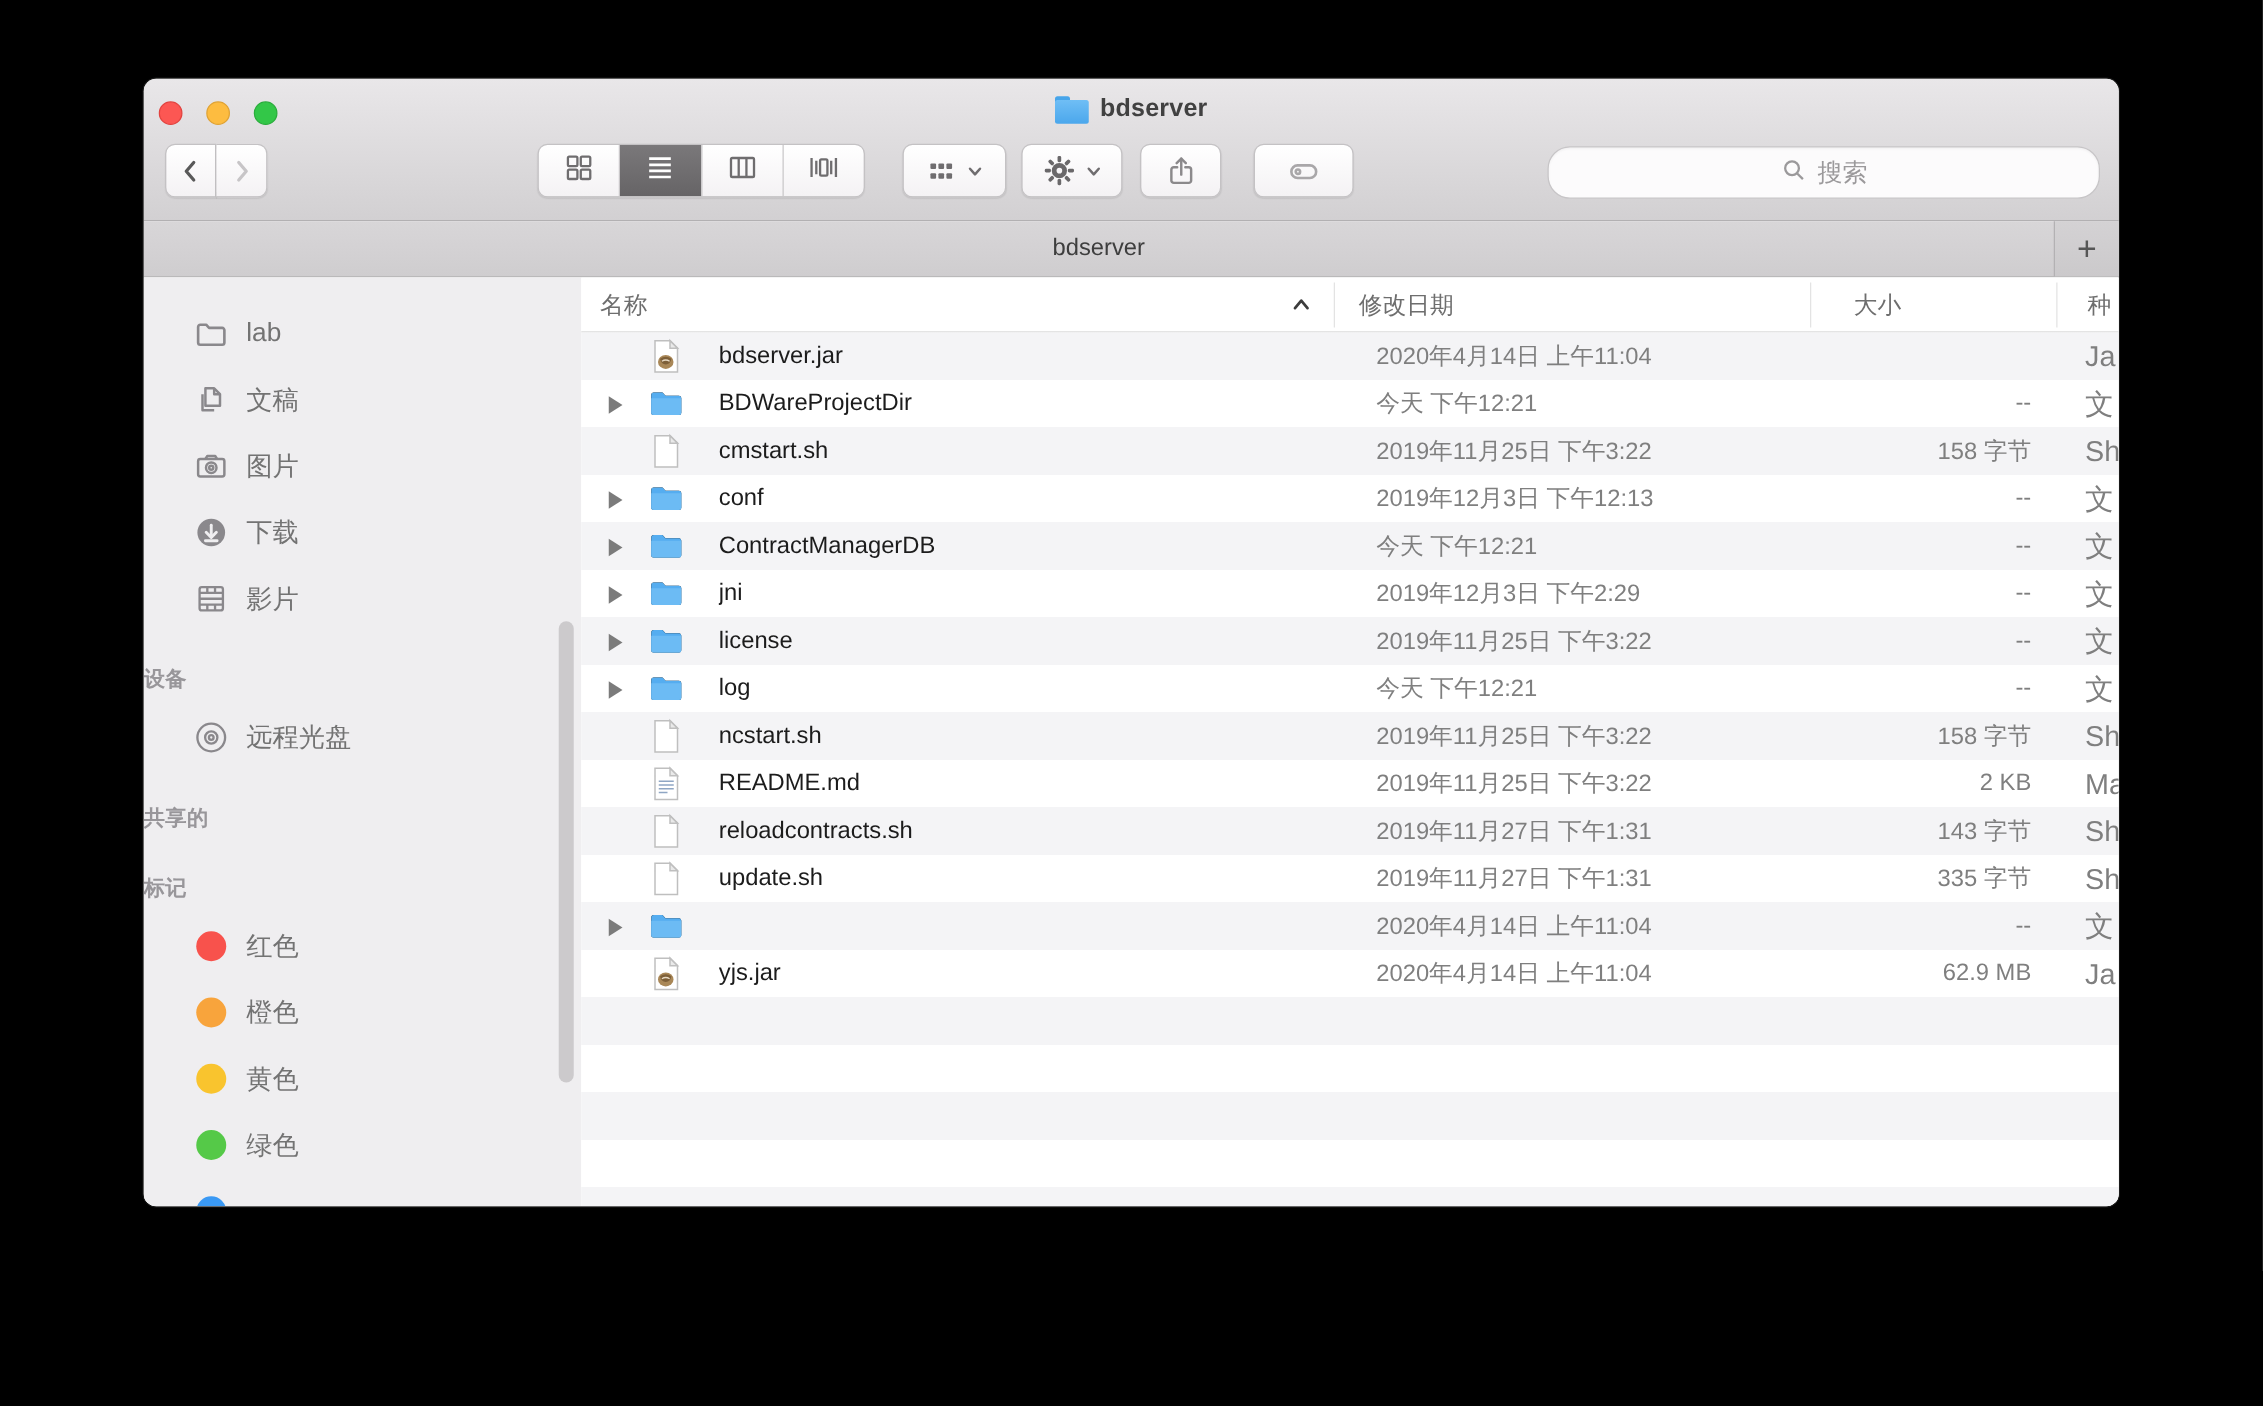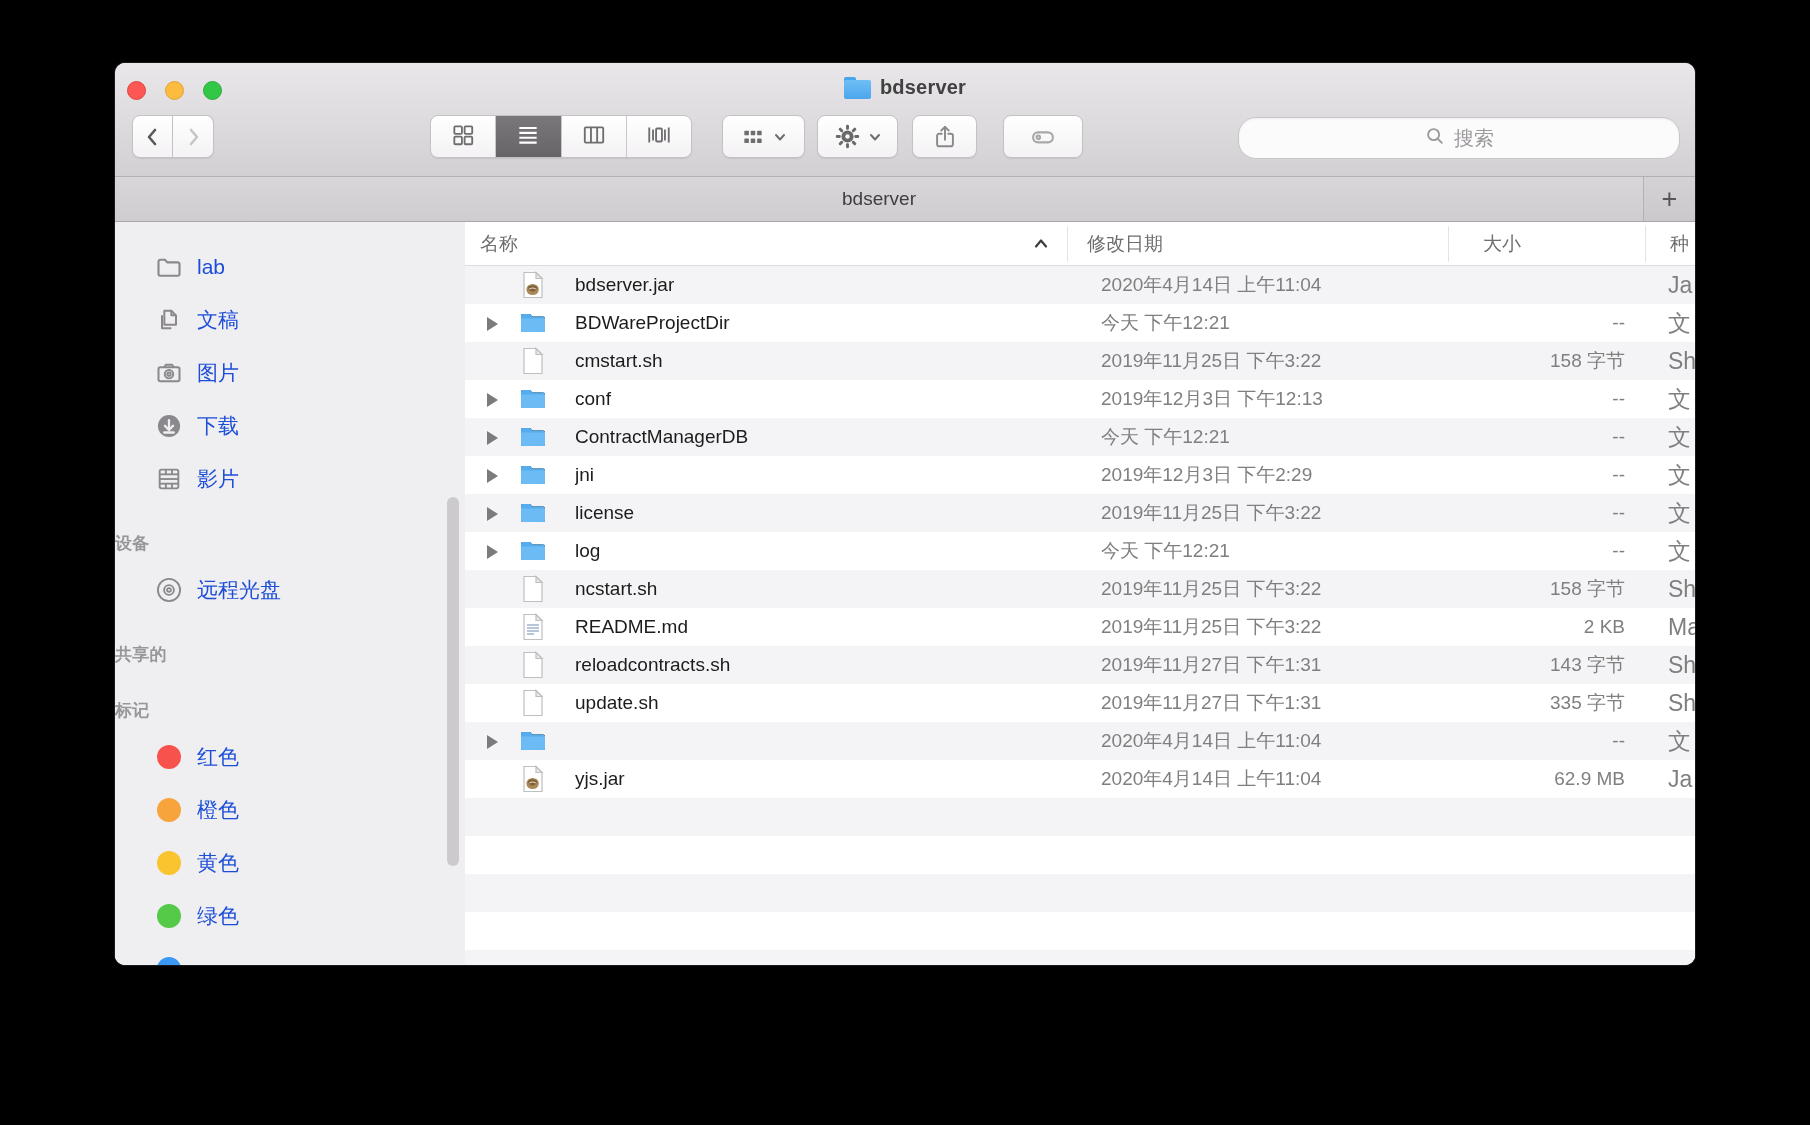--- a/index.html
+++ b/index.html
@@ -55,21 +55,21 @@
   .newtab { width:52px; border-left:1px solid #b3b1b3; background:linear-gradient(#d4d2d4,#cbc9cb);
     display:flex; align-items:center; justify-content:center;
     font-size:27px; color:#565656; font-weight:400; }
 
   
   .main { position:absolute; left:0; top:159px; width:1580px; height:743px; background:#fff; }
 
   .sidebar { position:absolute; left:0; top:0; width:350px; height:743px;
     background:#efeef0; overflow:hidden; }
   .side-item { height:53px; display:flex; align-items:center; gap:14px; padding-left:40px;
-    font-size:21px; color:#1d4ed8; }
+    font-size:21px; color:#737373; }
   .side-item .sicon { width:28px; height:28px; display:flex; align-items:center; justify-content:center; }
   .side-head { height:44px; display:flex; align-items:flex-end; padding-bottom:8px;
     font-size:17px; color:#98969a; font-weight:700; letter-spacing:.3px; }
   .favs { padding-top:18px; }
   .gap14 { margin-top:14px; } .gap12 { margin-top:12px;text-align:right; }
   .tagdot { width:24px; height:24px; border-radius:50%; }
   .side-scrollbar { position:absolute; left:332px; top:275px; width:12px; height:369px;
     background:#c5c3c5; border-radius:6px; opacity:.85; }
 
   

